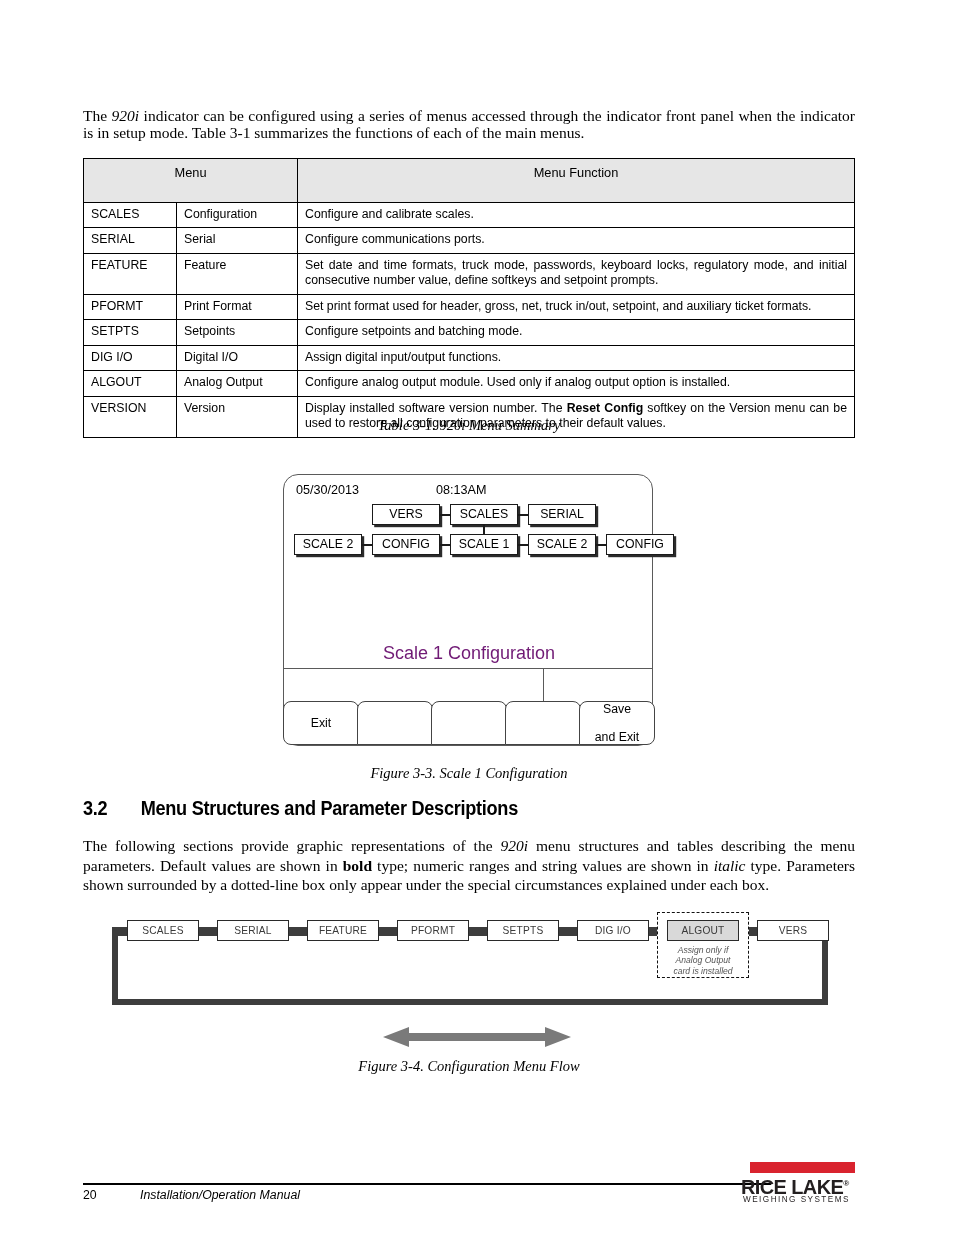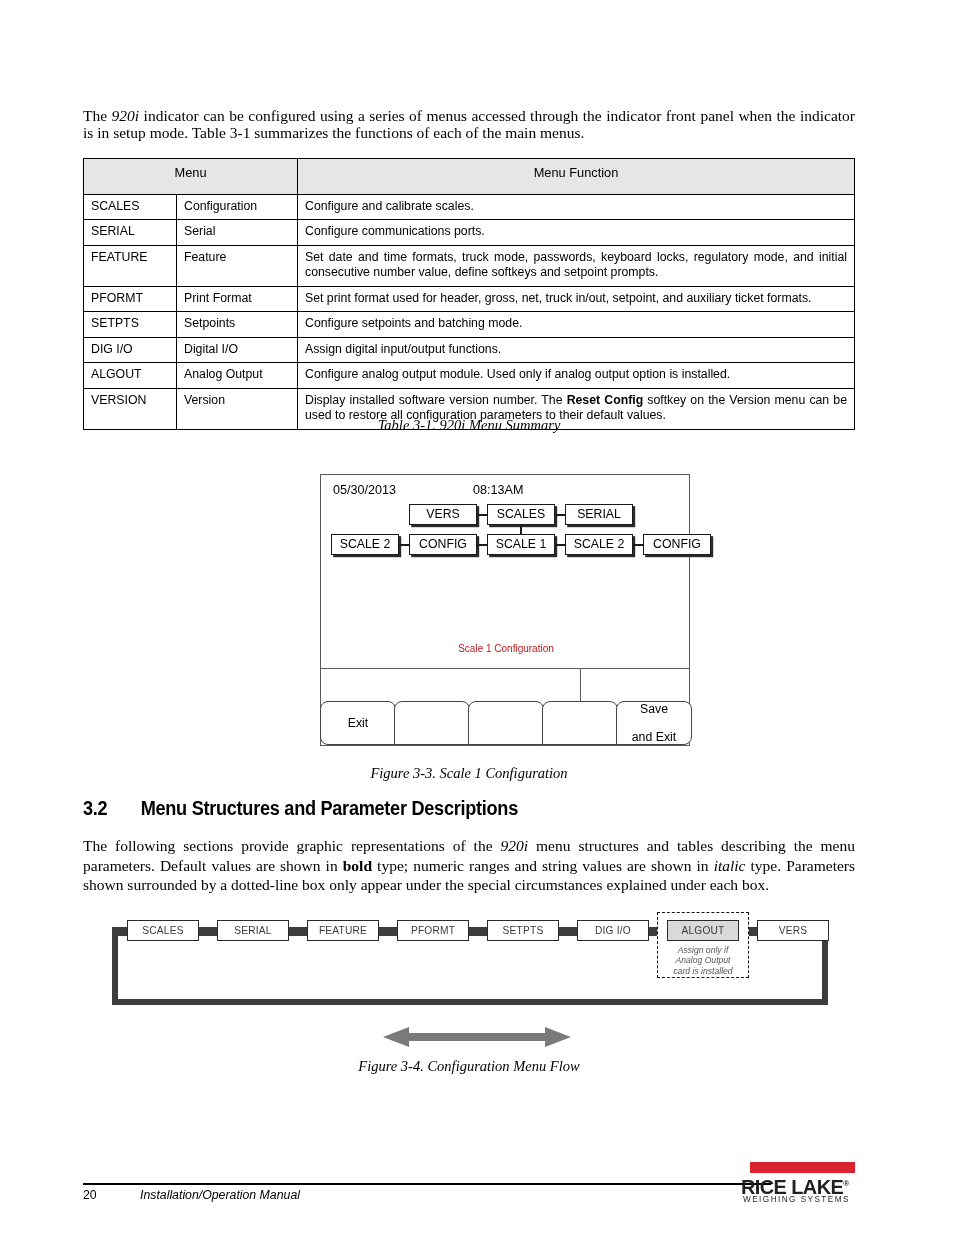--- a/index.html
+++ b/index.html
@@ -54,21 +54,21 @@
     vertical-align: top;
     font-weight: normal;
     text-align: left;
     line-height: 15.5px;
   }
   .menu-table thead th {
     background: #e6e6e6;
     text-align: center;
     font-size: 12.8px;
     padding-top: 6px;
-    padding-bottom: 13px;
+    padding-bottom: 21px;
   }
   .menu-table td.c1 { width: 78px; }
   .menu-table td.c2 { width: 106px; }
   .menu-table td.c3 { text-align: justify; }
   .menu-table b { font-weight: bold; }
 
   
   .caption {
     position: absolute;
     width: 772px;
@@ -83,25 +83,24 @@
   .cap-fig4  { top: 1058px; }
 
   
   .indicator {
     position: absolute;
     left: 283px;
     top: 474px;
     width: 370px;
     height: 272px;
     border: 1.3px solid #5a5a5a;
-    border-radius: 0;
+    border-radius: 15px;
     box-sizing: border-box;
     background: #fff;
     font-family: "Liberation Sans", sans-serif;
-    margin-left: 37px;
   }
   .ind-date {
     position: absolute;
     left: 12px;
     top: 8px;
     font-size: 12.6px;
     color: #000;
   }
   .ind-time {
     position: absolute;
@@ -134,22 +133,22 @@
     background: #1a1a1a;
     width: 1.6px;
   }
 
   .ind-title {
     position: absolute;
     left: 0;
     top: 168px;
     width: 370px;
     text-align: center;
-    font-size: 10px;
-    color: #b91c1c;
+    font-size: 18px;
+    color: #701a75;
   }
 
   
   .ind-hr {
     position: absolute;
     left: 0;
     top: 193px;
     width: 100%;
     height: 1.1px;
     background: #5a5a5a;

